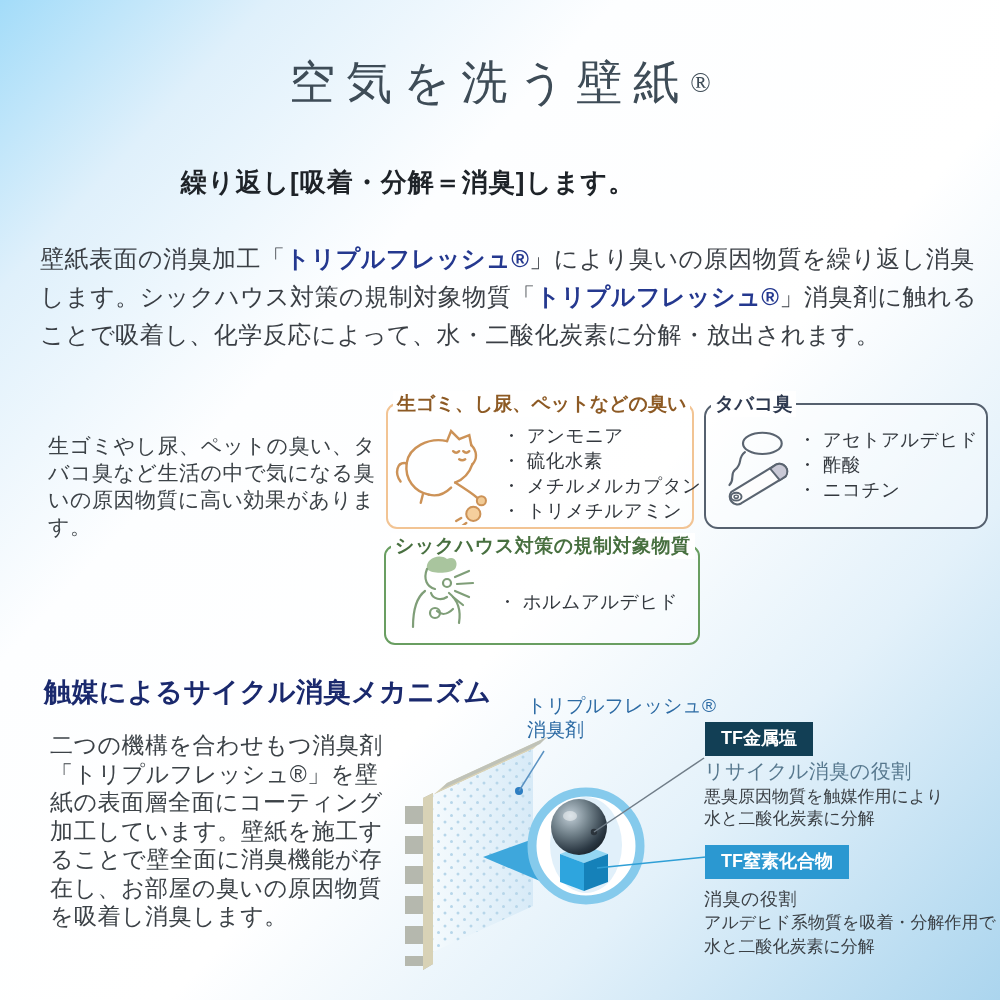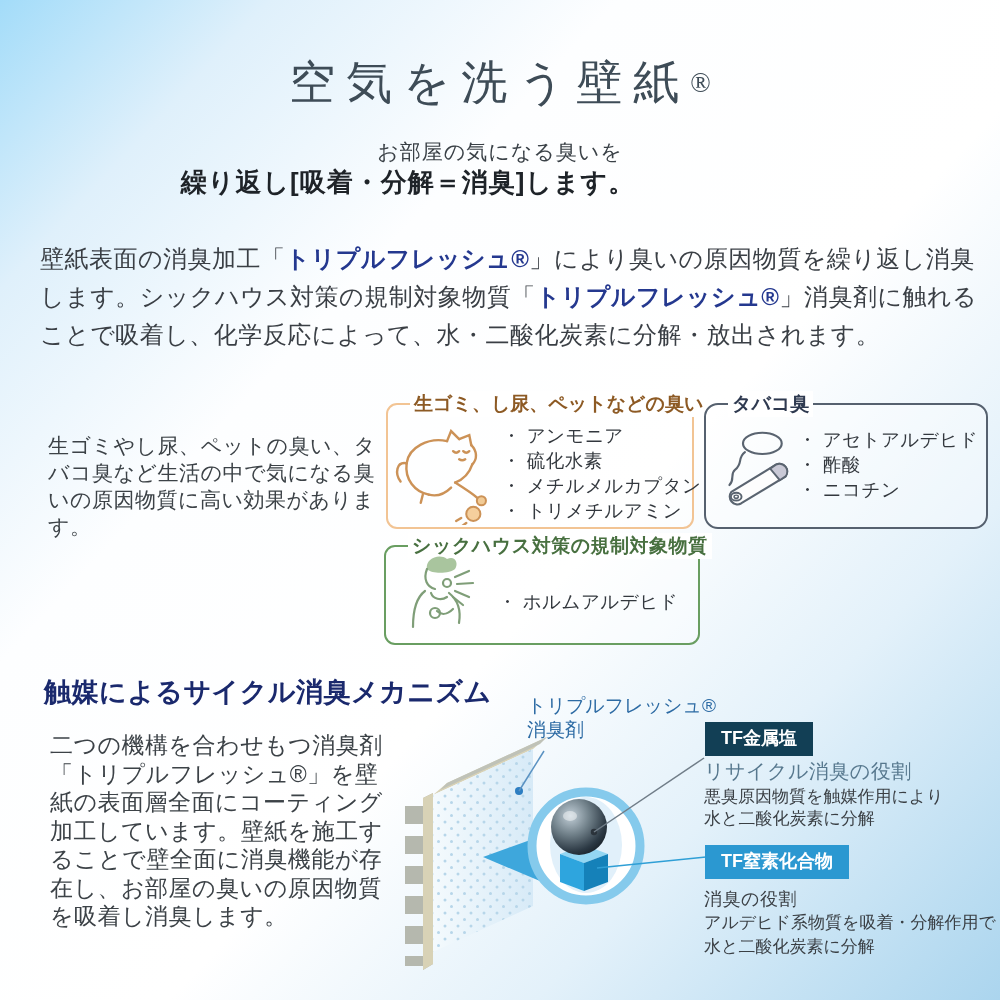--- a/index.html
+++ b/index.html
@@ -23,21 +23,21 @@
   .intro .b{font-weight:700;color:#24388f;}
 
   
   .odor-heading{top:391px;left:48px;font-size:23px;font-weight:700;color:#1a296d;letter-spacing:.5px;}
   .odor-body{top:432px;left:48px;width:334px;font-size:21px;line-height:27px;color:#3c4247;letter-spacing:.5px;}
 
   .obox{position:absolute;border-radius:11px;background:rgba(255,255,255,.35);}
   .box-garbage{left:386px;top:403px;width:304px;height:122px;border:2px solid #f2c494;}
   .box-tobacco{left:704px;top:403px;width:280px;height:122px;border:2px solid #56616f;border-radius:14px;}
   .box-sickhouse{left:384px;top:545px;width:312px;height:96px;border:2px solid #699e61;}
-  .box-title{position:absolute;top:-14px;left:22px;background:#fff;padding:0 4px;
+  .box-title{position:absolute;top:-14px;left:5px;background:#fff;padding:0 4px;
     font-weight:700;white-space:nowrap;}
   .box-garbage .box-title{color:#8d5a24;font-size:19px;}
   .box-tobacco .box-title{color:#2f3a50;font-size:19px;}
   .box-sickhouse .box-title{color:#487040;font-size:19px;letter-spacing:.5px;}
   .box-items{position:absolute;font-size:18.5px;color:#33383e;letter-spacing:.5px;}
   .box-garbage .box-items{left:114px;top:18px;}
   .box-tobacco .box-items{left:92px;top:22px;}
   .box-sickhouse .box-items{left:112px;top:42px;}
   .box-items .item{line-height:25px;white-space:nowrap;}
   .box-icon{position:absolute;}
@@ -56,21 +56,20 @@
   .metal-lines{left:704px;top:786px;font-size:17px;line-height:22px;color:#3a3f44;white-space:nowrap;}
   .nitro-subtitle{left:704px;top:887px;font-size:18px;color:#3a3f44;letter-spacing:.5px;white-space:nowrap;}
   .nitro-lines{left:704px;top:911px;font-size:17px;line-height:24px;color:#3a3f44;white-space:nowrap;}
 </style>
 </head>
 <body>
 
 <div id="canvas">
 
   <div class="abs main-title"><span>空気を洗う壁紙</span><span class="rmark">®</span></div>
-  <div class="abs subtitle1">お部屋の気になる臭いを</div>
   <div class="abs subtitle2">繰り返し[吸着・分解＝消臭]します。</div>
 
   <div class="abs intro">
       <div class="line"><span>壁紙表面の消臭加工「</span><span class="b">トリプルフレッシュ®</span><span>」により臭いの原因物質を繰り返し消臭</span></div>
       <div class="line"><span>します。シックハウス対策の規制対象物質「</span><span class="b">トリプルフレッシュ®</span><span>」消臭剤に触れる</span></div>
       <div class="line"><span>ことで吸着し、化学反応によって、水・二酸化炭素に分解・放出されます。</span></div>
     </div>
 
   <div class="abs odor-body">生ゴミやし尿、ペットの臭い、タバコ臭など生活の中で気になる臭いの原因物質に高い効果があります。</div>
 

